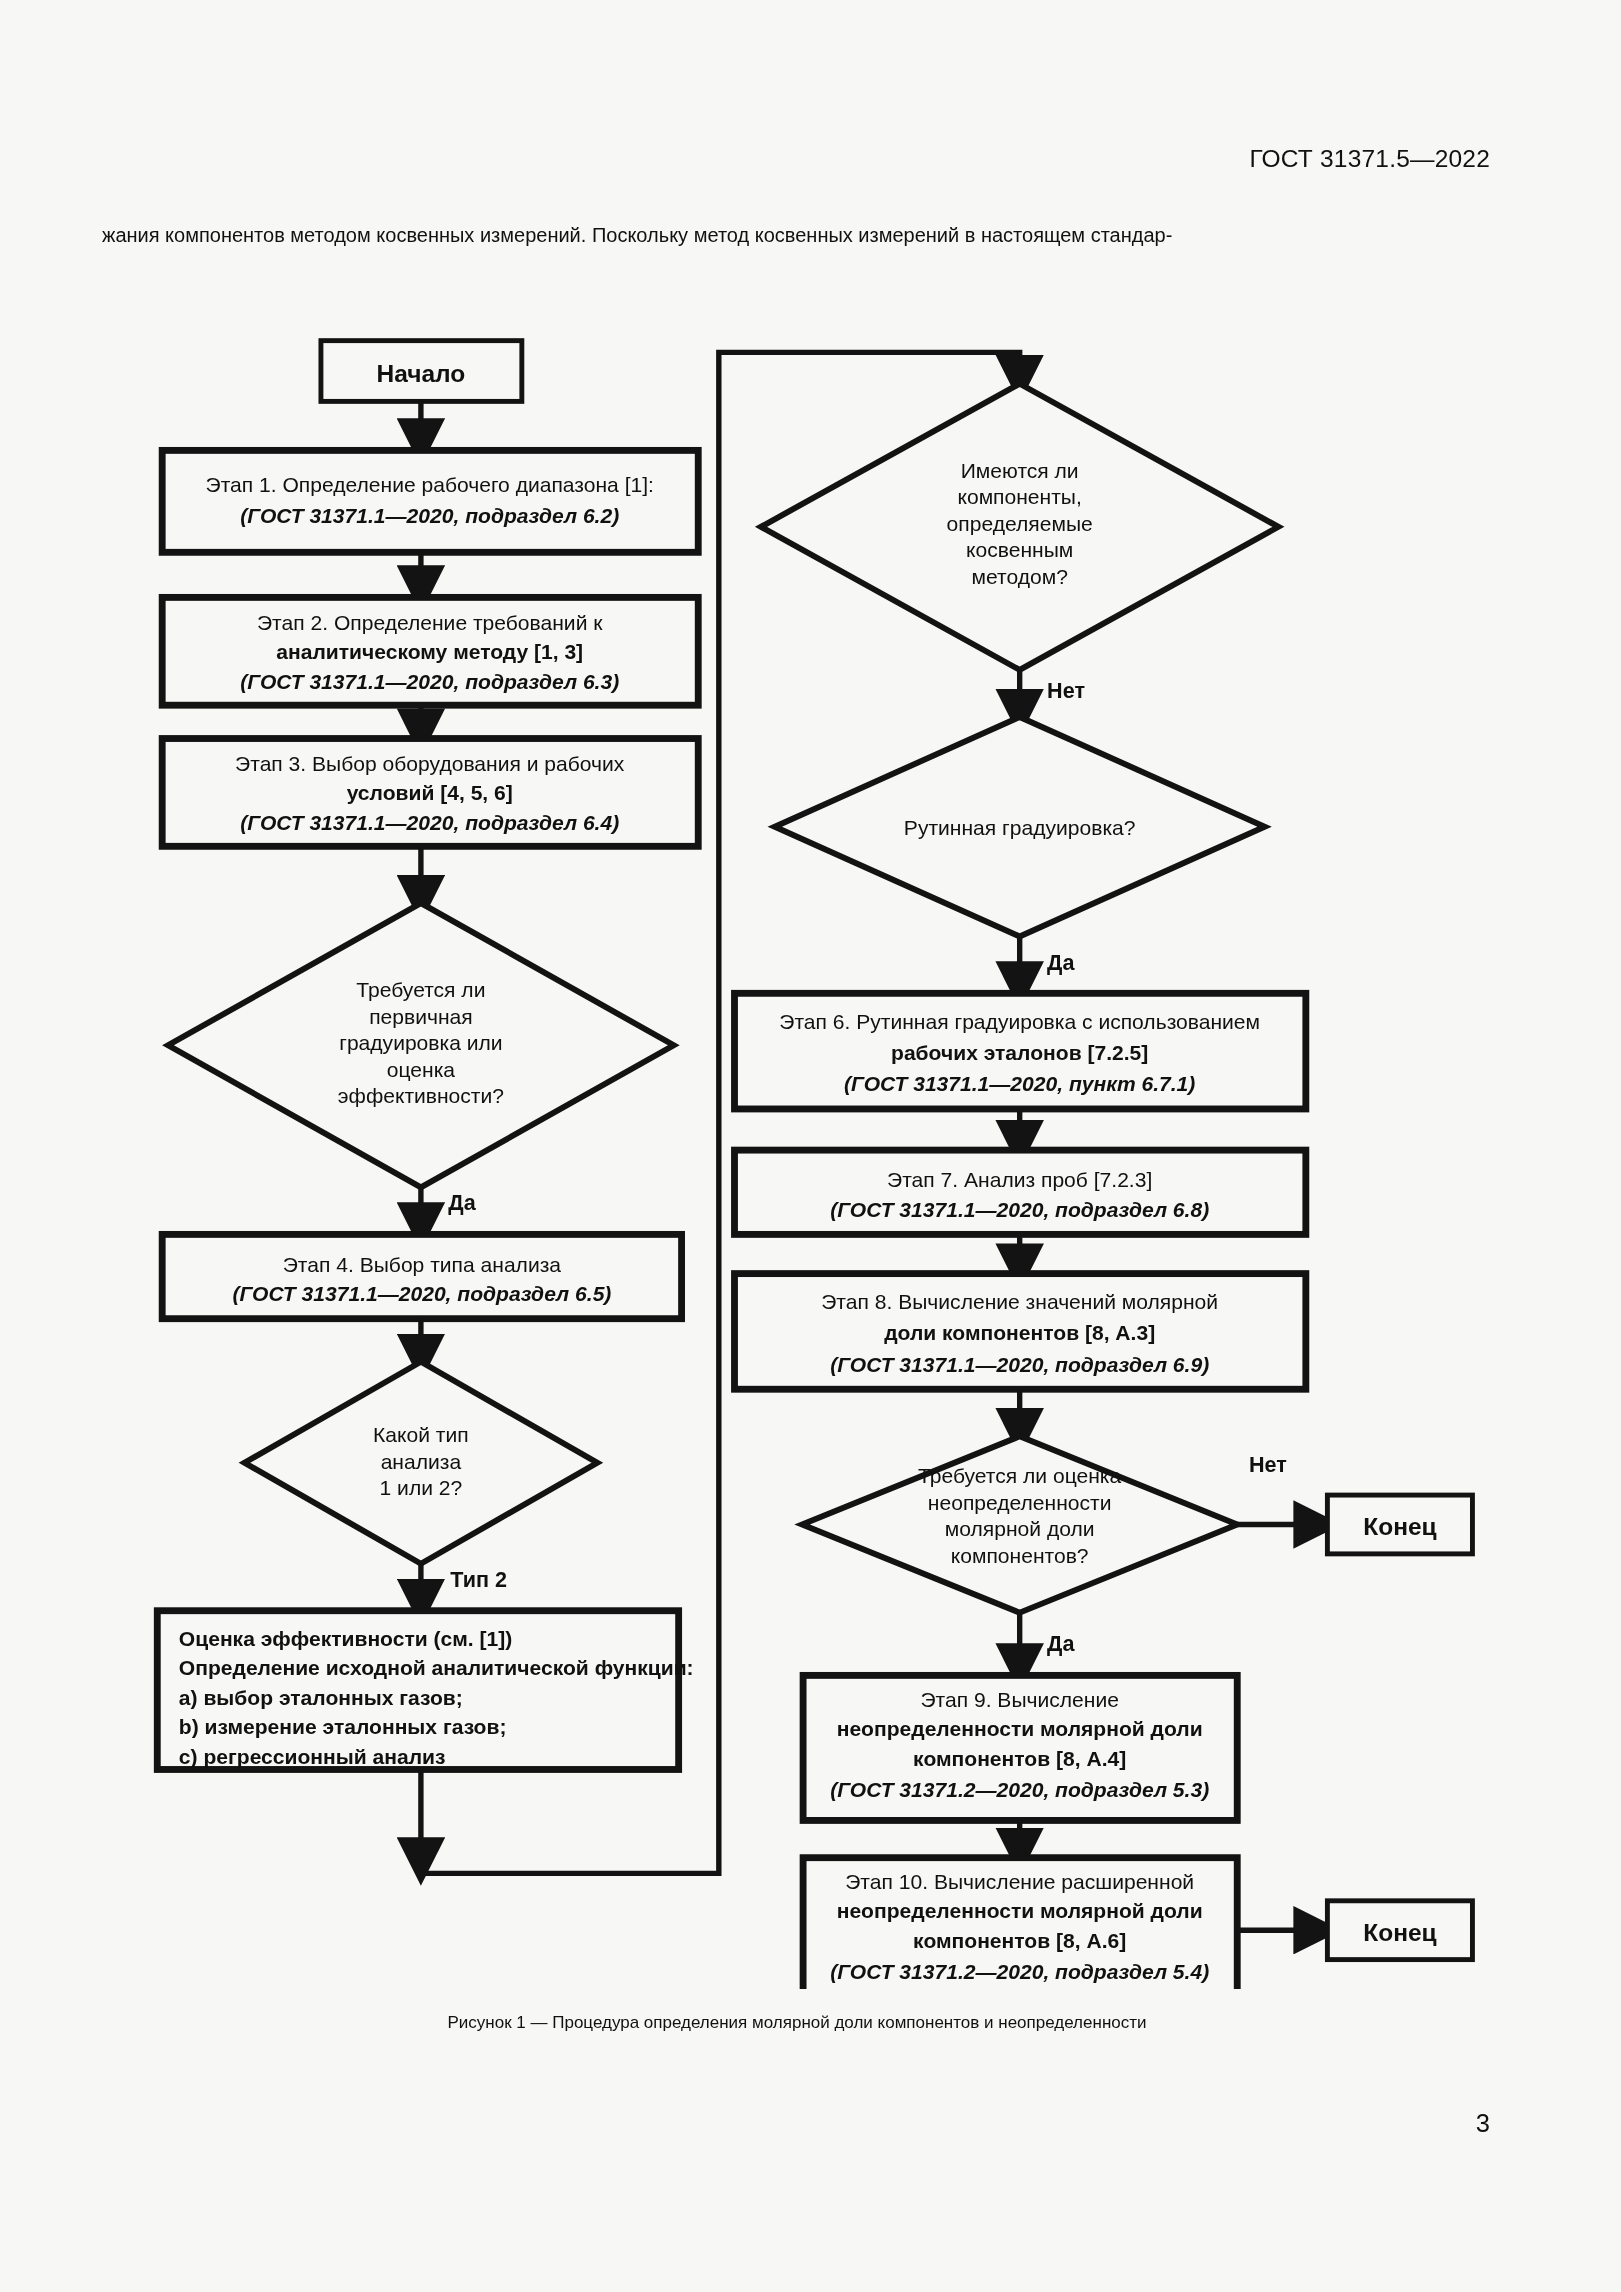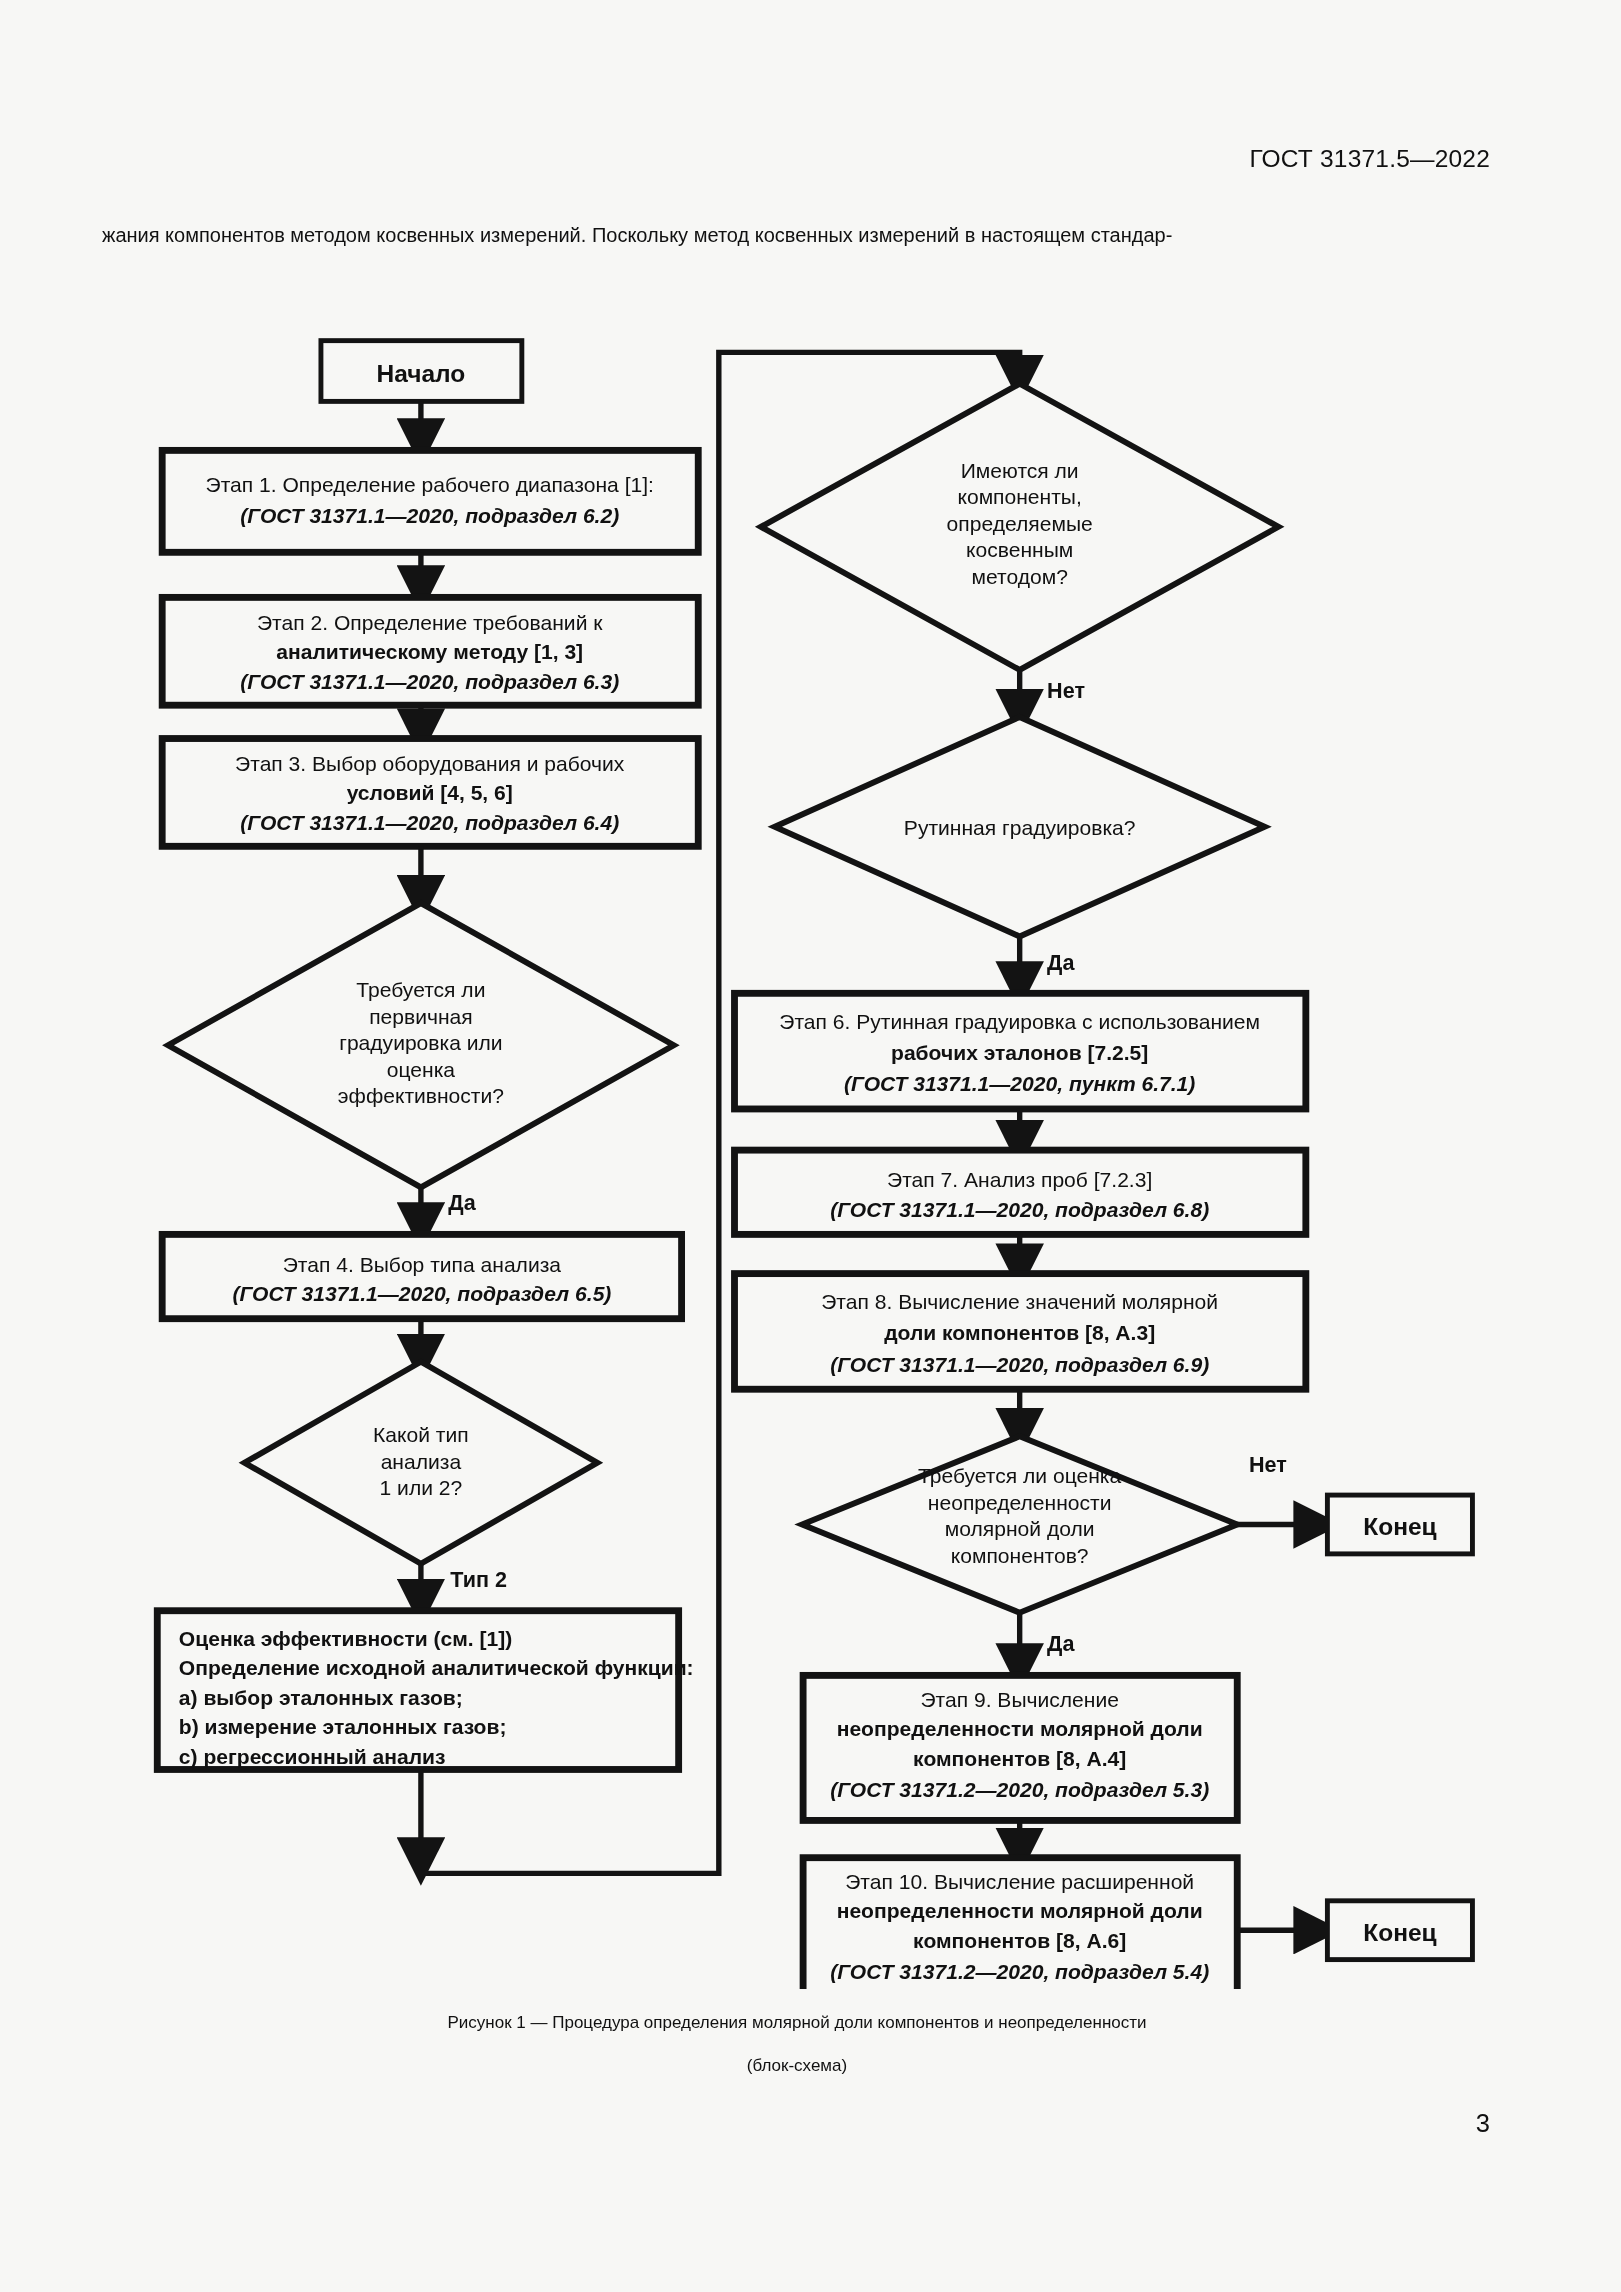--- a/index.html
+++ b/index.html
@@ -218,19 +218,18 @@
     <g>
       <rect class="shape thinbox" x="1332" y="1610" width="148" height="60"></rect>
       <text class="term" x="1406" y="1651">Конец</text>
     </g>
 
   </svg>
   </div>
 
   <div class="caption">
     <div>Рисунок 1 — Процедура определения молярной доли компонентов и неопределенности</div>
-    <div>(блок-схема)</div>
   </div>
 
   <div class="pageno">3</div>
 
 </div>
 
 
 </body></html>

